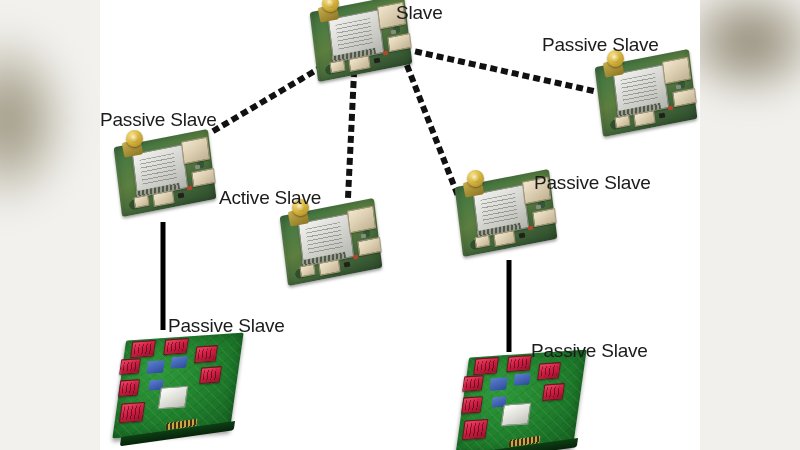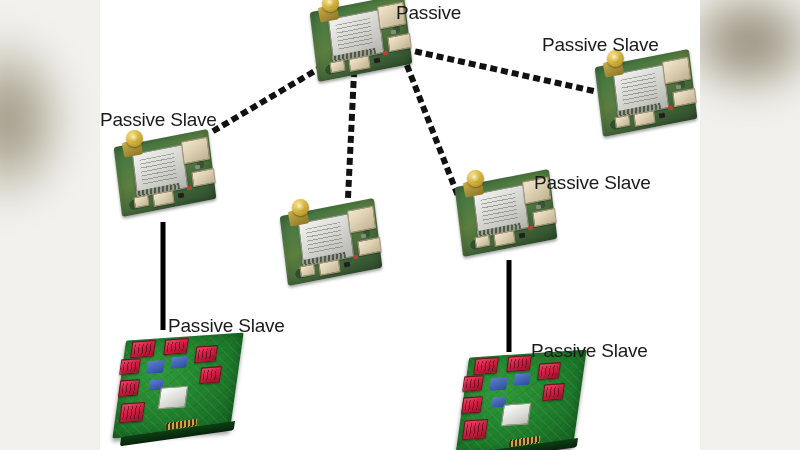--- a/index.html
+++ b/index.html
@@ -251,20 +251,21 @@
     <div class="hdr" style="left:68%;top:30%;width:16%;height:15%;"></div>
     <div class="hdr" style="left:1%;top:44%;width:15%;height:15%;"></div>
     <div class="hdr" style="left:2%;top:68%;width:18%;height:18%;"></div>
     <div class="blu" style="left:24%;top:24%;width:14%;height:13%;"></div>
     <div class="blu" style="left:44%;top:20%;width:13%;height:12%;"></div>
     <div class="blu" style="left:26%;top:44%;width:12%;height:11%;"></div>
     <div class="chip"></div>
     <div class="goldpins"></div>
   </div>
 
-  <div class="label" style="left:396px;top:2px;">Passive</div>
+  <div class="label" style="left:396px;top:2px;">Slave</div>
   <div class="label" style="left:542px;top:34px;">Passive Slave</div>
   <div class="label" style="left:100px;top:109px;">Passive Slave</div>
+  <div class="label" style="left:219px;top:187px;">Active Slave</div>
   <div class="label" style="left:534px;top:172px;">Passive Slave</div>
   <div class="label" style="left:168px;top:315px;">Passive Slave</div>
   <div class="label" style="left:531px;top:340px;">Passive Slave</div>
 
 </div>
 
 </body></html>

